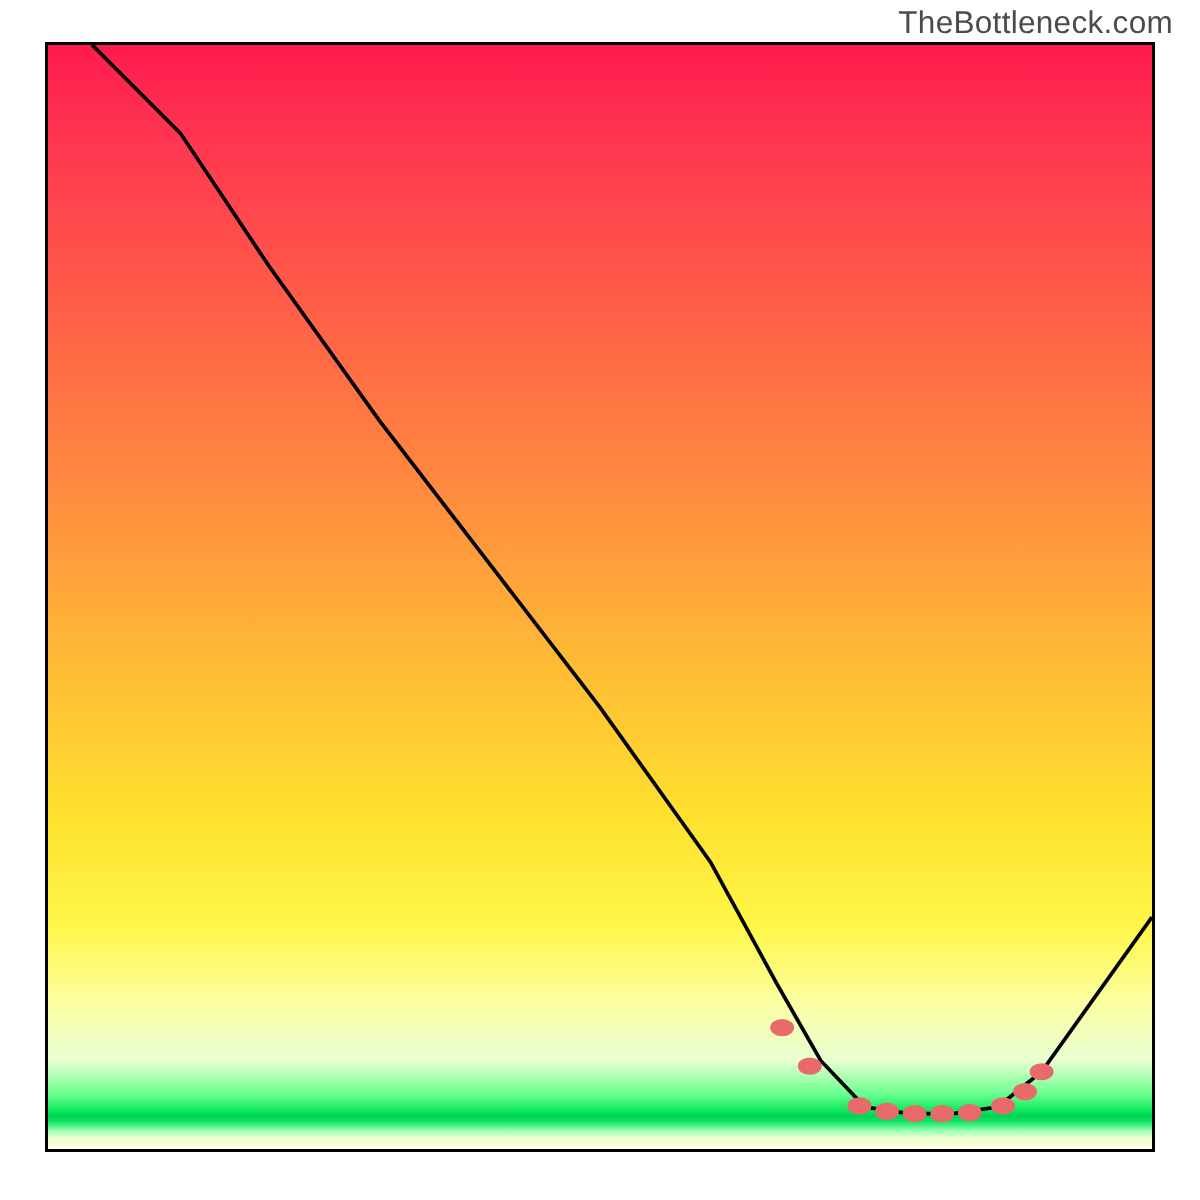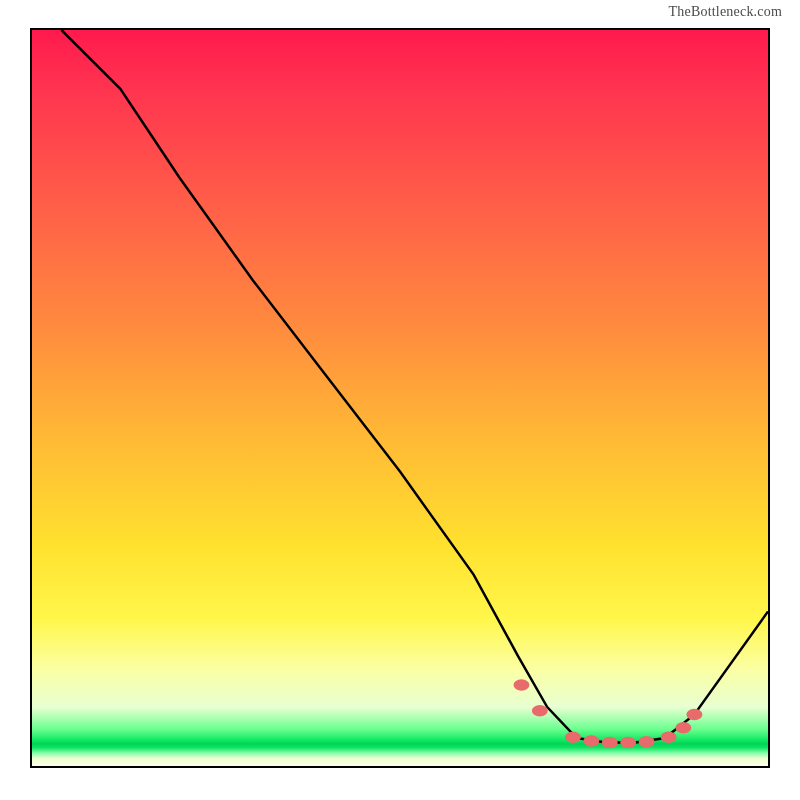--- a/index.html
+++ b/index.html
@@ -54,25 +54,24 @@
     position: absolute;
     inset: 0;
     width: 100%;
     height: 100%;
     overflow: visible;
   }
   .watermark {
     position: absolute;
     top: 4px;
     right: 18px;
-    font-size: 14px;
+    font-size: 21px;
     font-weight: 500;
     color: #4b4b4b;
     letter-spacing: 0.2px;
-    font-family: Liberation Serif, serif;
   }
 </style>
 </head>
 <body>
 
 <div class="frame">
 
   <div class="watermark">TheBottleneck.com</div>
 
   <div class="plot-area">

